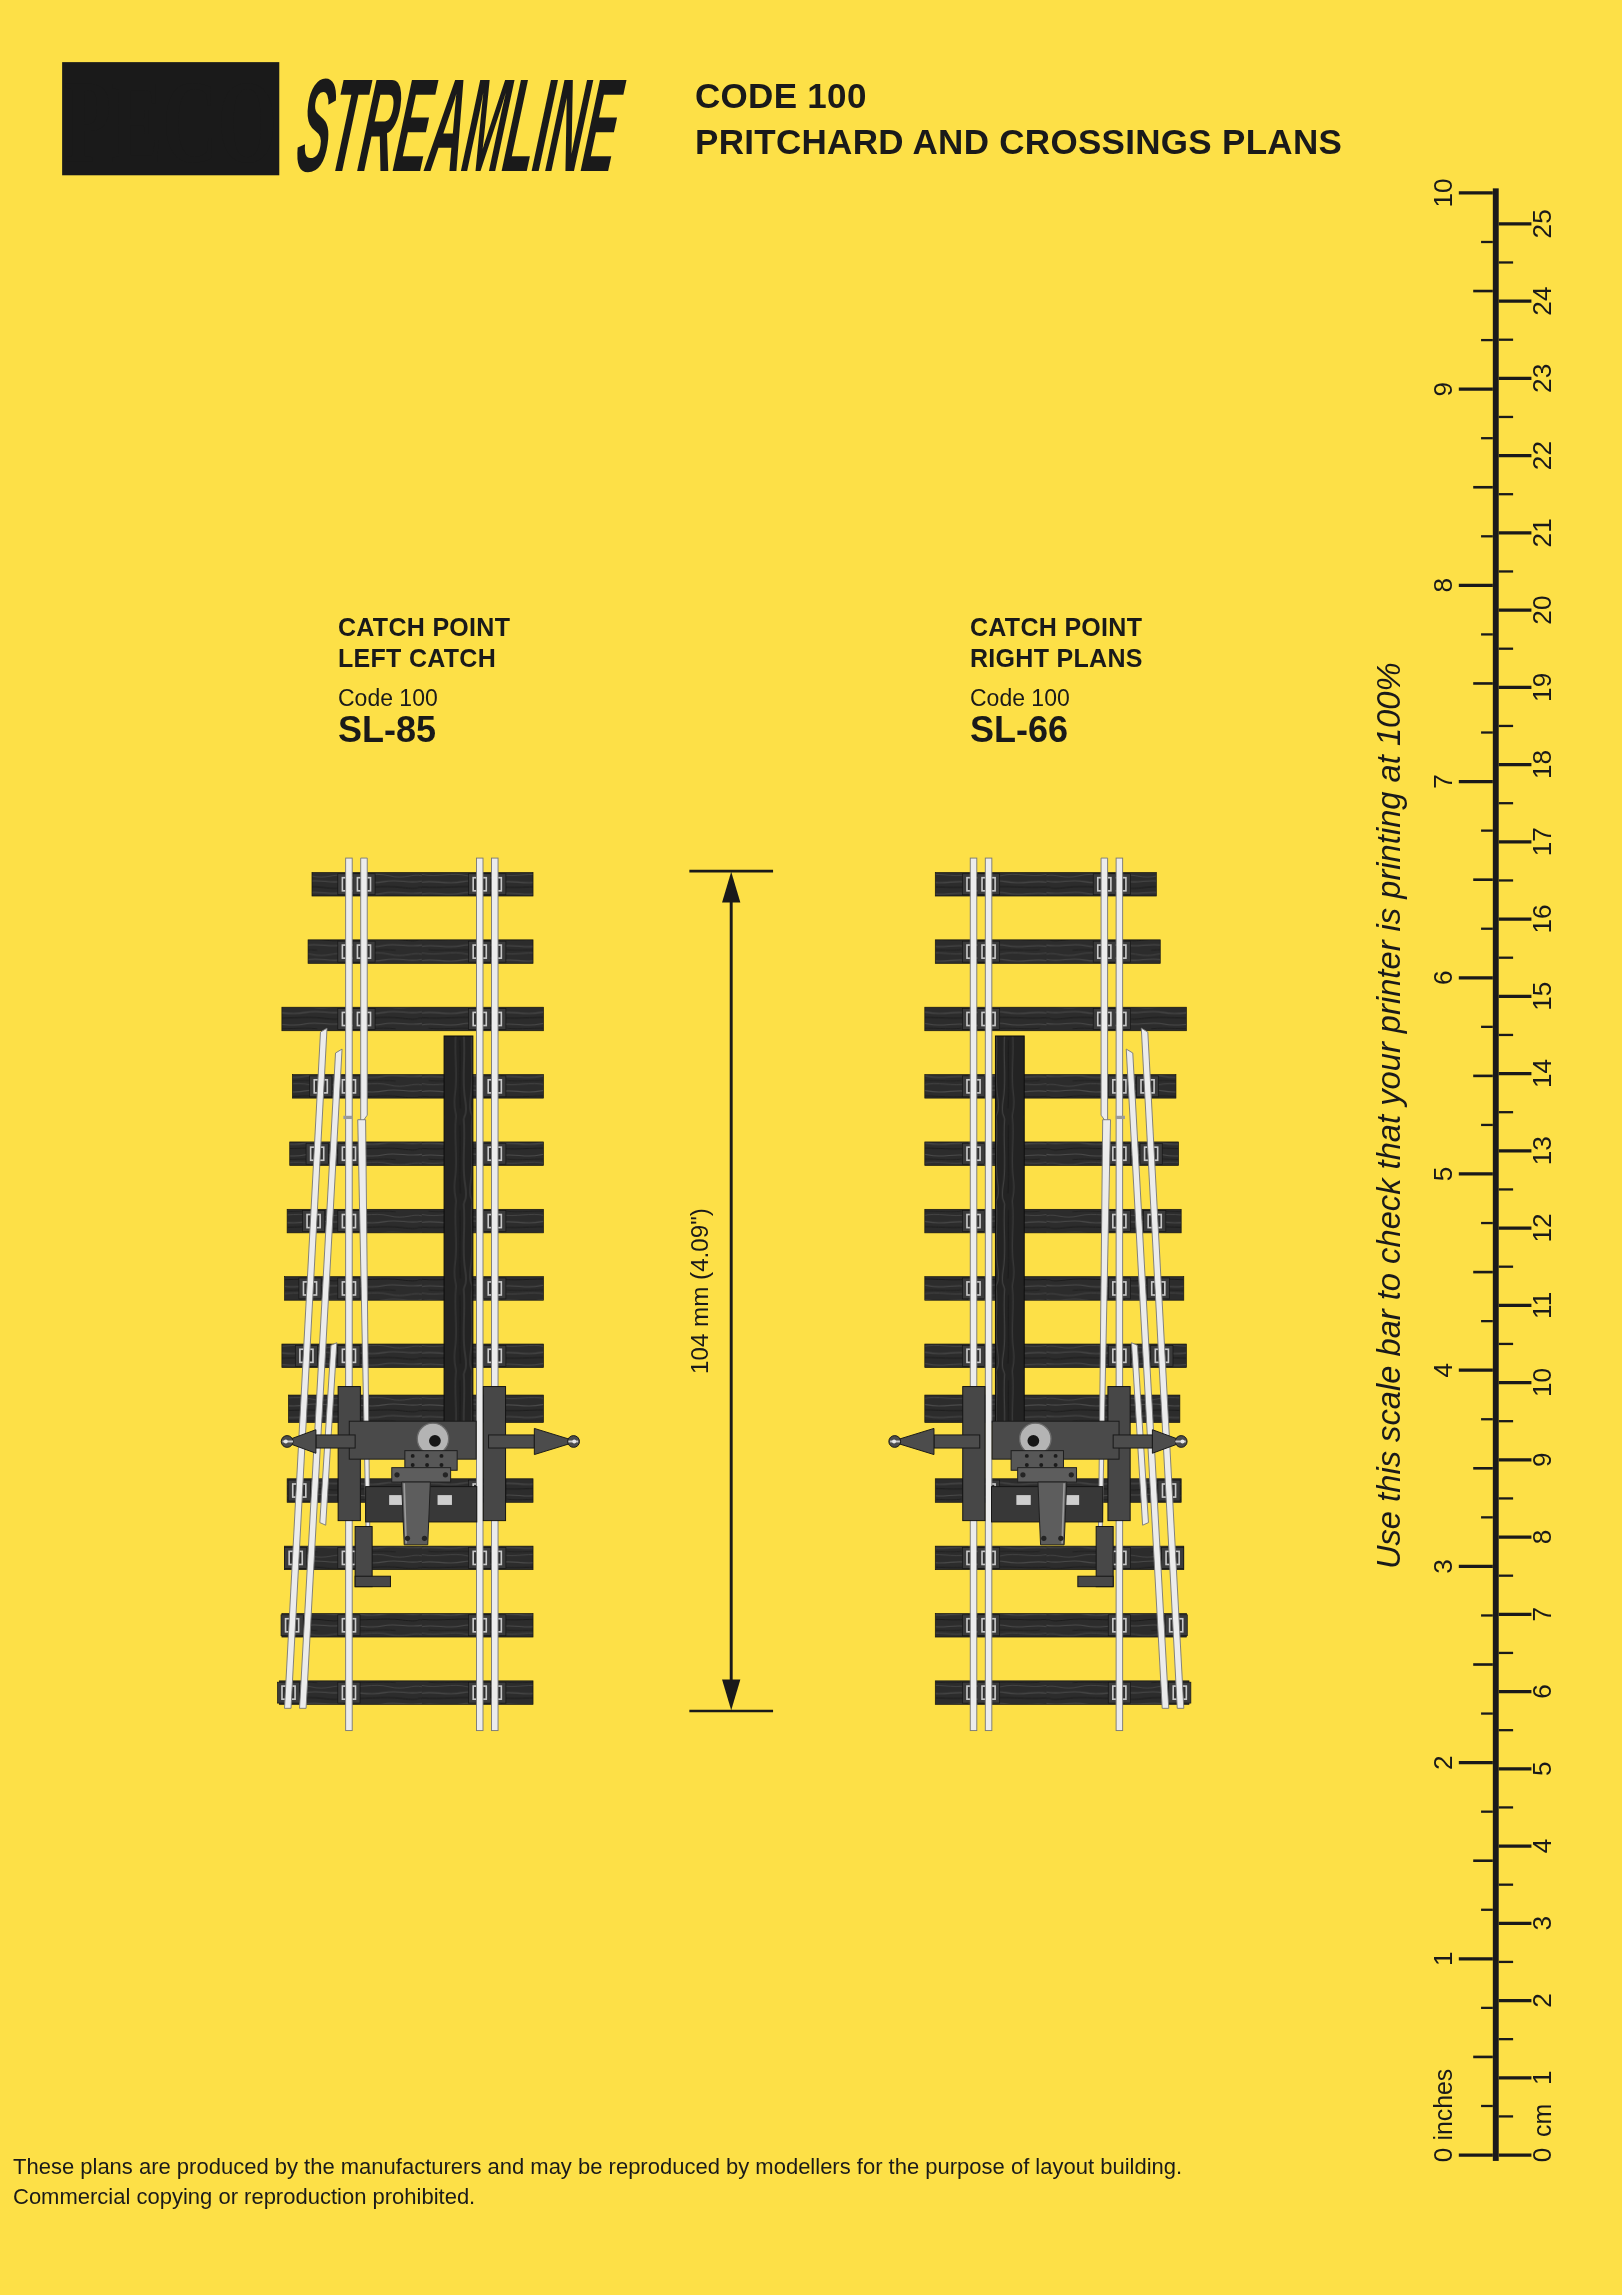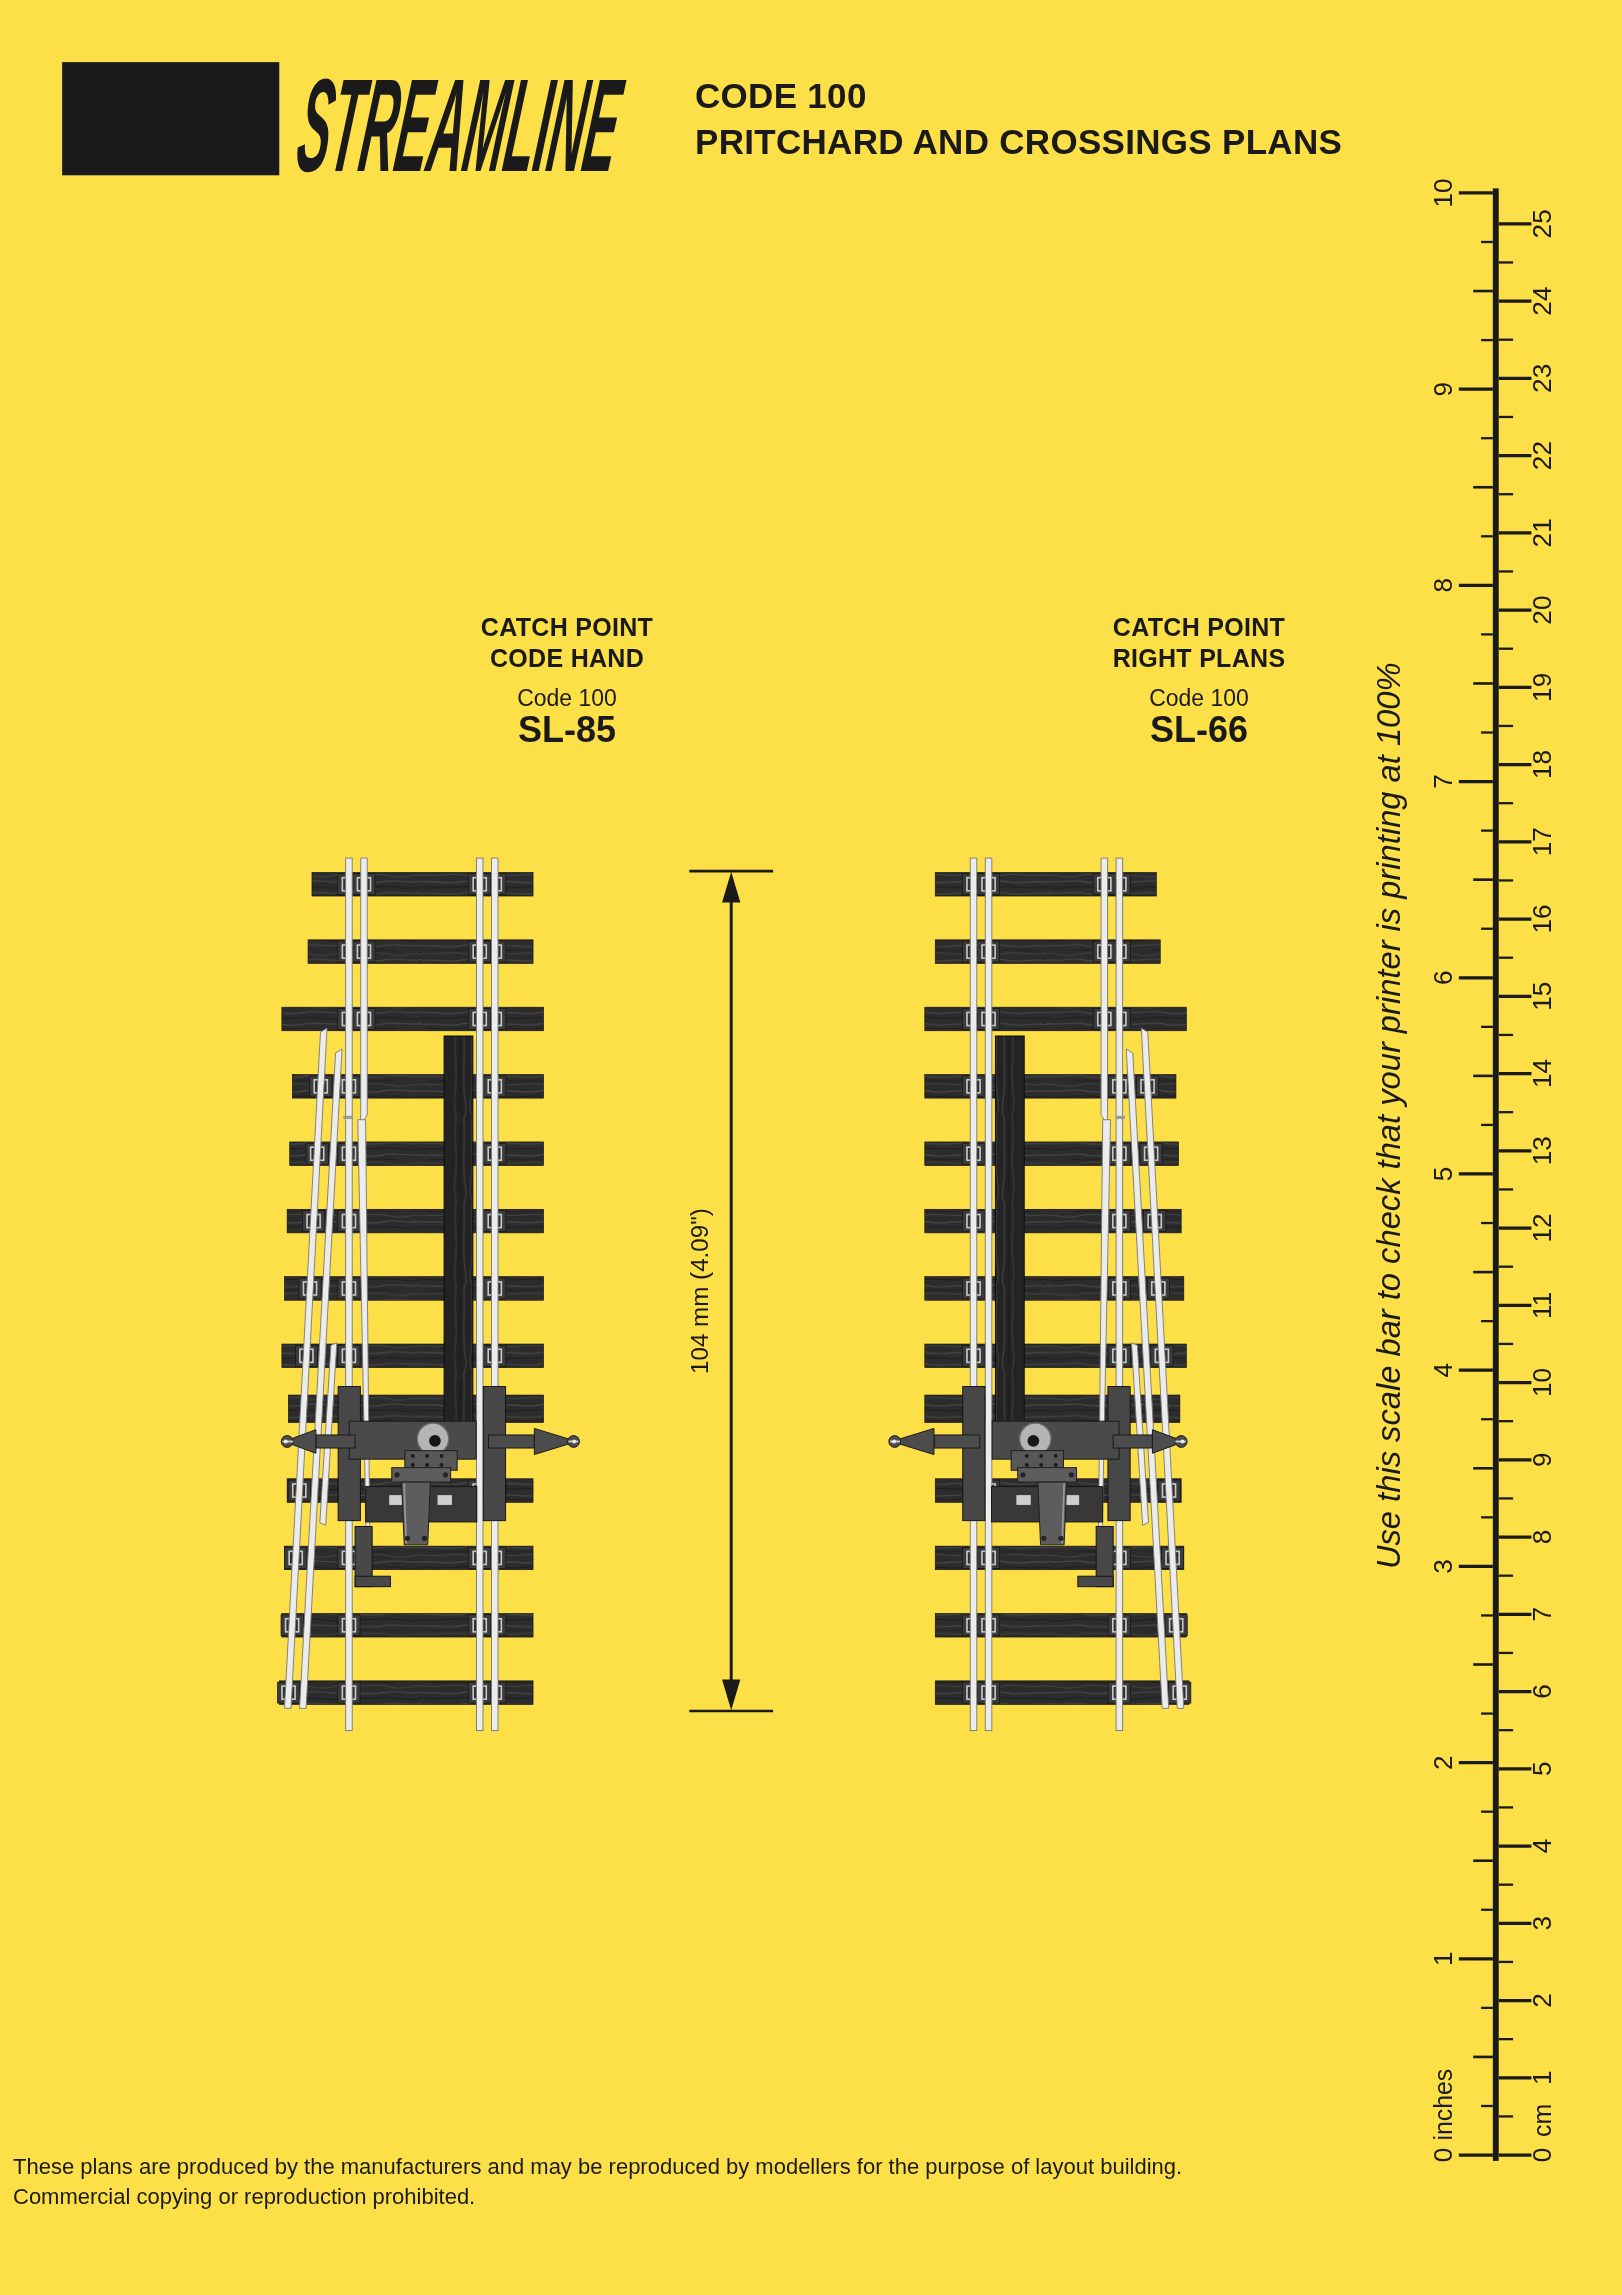--- a/index.html
+++ b/index.html
@@ -1,21 +1,21 @@
 <!DOCTYPE html>
 <html style="font-size:10.5px"><head>
 <meta charset="utf-8">
 <style>
   html,body{margin:0;padding:0;background:#888;}
   #page{position:relative;width:1622px;height:2295px;background:#fde047;overflow:hidden;
         font-family:"Liberation Sans",sans-serif;color:#1a1a1a;}
   #gfx{position:absolute;left:0;top:0;}
   .title{position:absolute;left:695px;top:73px;font-size:35px;font-weight:bold;
          line-height:46px;letter-spacing:0.3px;white-space:nowrap;}
-  .plabel{position:absolute;width:458px;text-align:center;}
+  .plabel{position:absolute;width:458px;}
   .plabel .p-name{font-size:25px;font-weight:bold;line-height:31px;letter-spacing:0.3px;}
   .plabel .p-code{font-size:23px;margin-top:10.5px;line-height:26px;}
   .plabel .p-sku{font-size:36px;font-weight:bold;margin-top:3.9px;line-height:31px;}
   #label-left{left:338px;top:612px;}
   #label-right{left:970px;top:612px;}
   .footer{position:absolute;left:1px;top:2152px;width:1505px;text-align:left;padding-left:12px;}
   .footer .f1,.footer .f2{font-size:22px;line-height:30px;}
   .footer .f3{font-size:25.5px;line-height:34px;margin-top:1.3px;}
   text{font-family:"Liberation Sans",sans-serif;fill:#1a1a1a;}
   .serif{font-family:"Liberation Serif",serif;}
@@ -342,21 +342,21 @@
   </svg>
 
   <div class="title">
     <div>CODE 100</div>
     <div>PRITCHARD AND CROSSINGS PLANS</div>
   </div>
 
   <div id="label-left" class="plabel">
     <div class="p-name">
       <div>CATCH POINT</div>
-      <div>CODE HAND</div>
+      <div>LEFT CATCH</div>
     </div>
     <div class="p-code">Code 100</div>
     <div class="p-sku">SL-85</div>
   </div>
   <div id="label-right" class="plabel">
     <div class="p-name">
       <div>CATCH POINT</div>
       <div>RIGHT PLANS</div>
     </div>
     <div class="p-code">Code 100</div>

